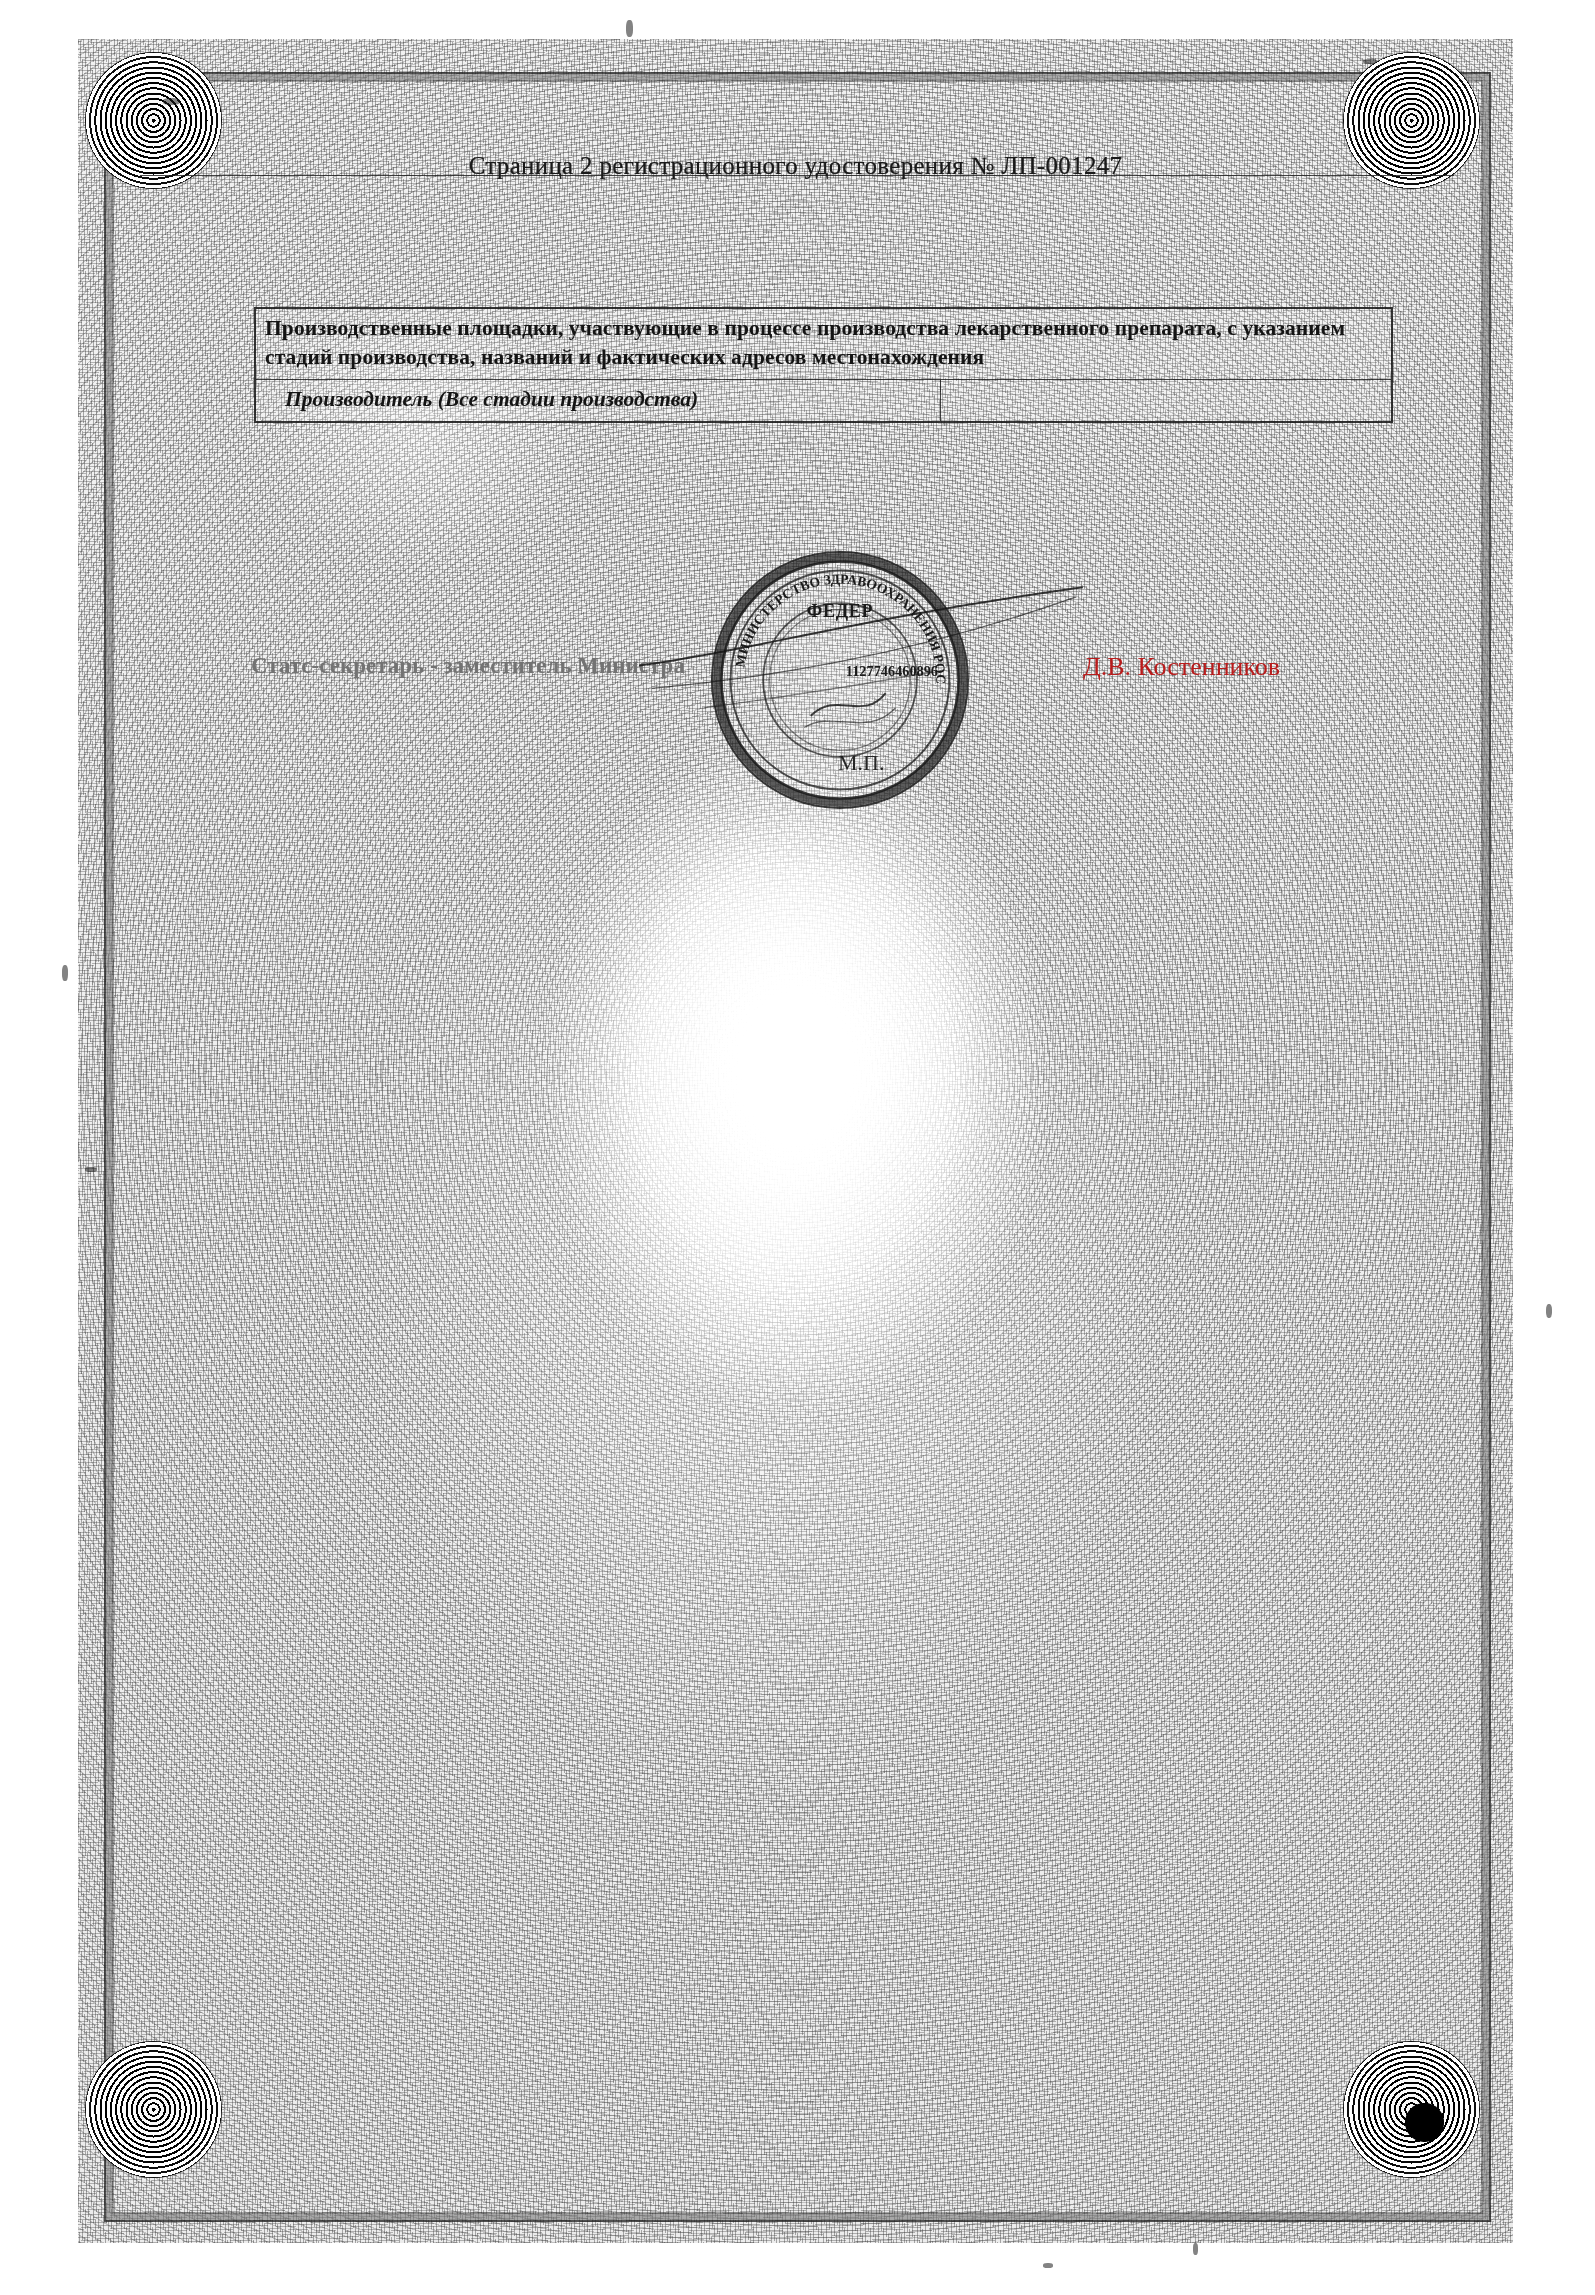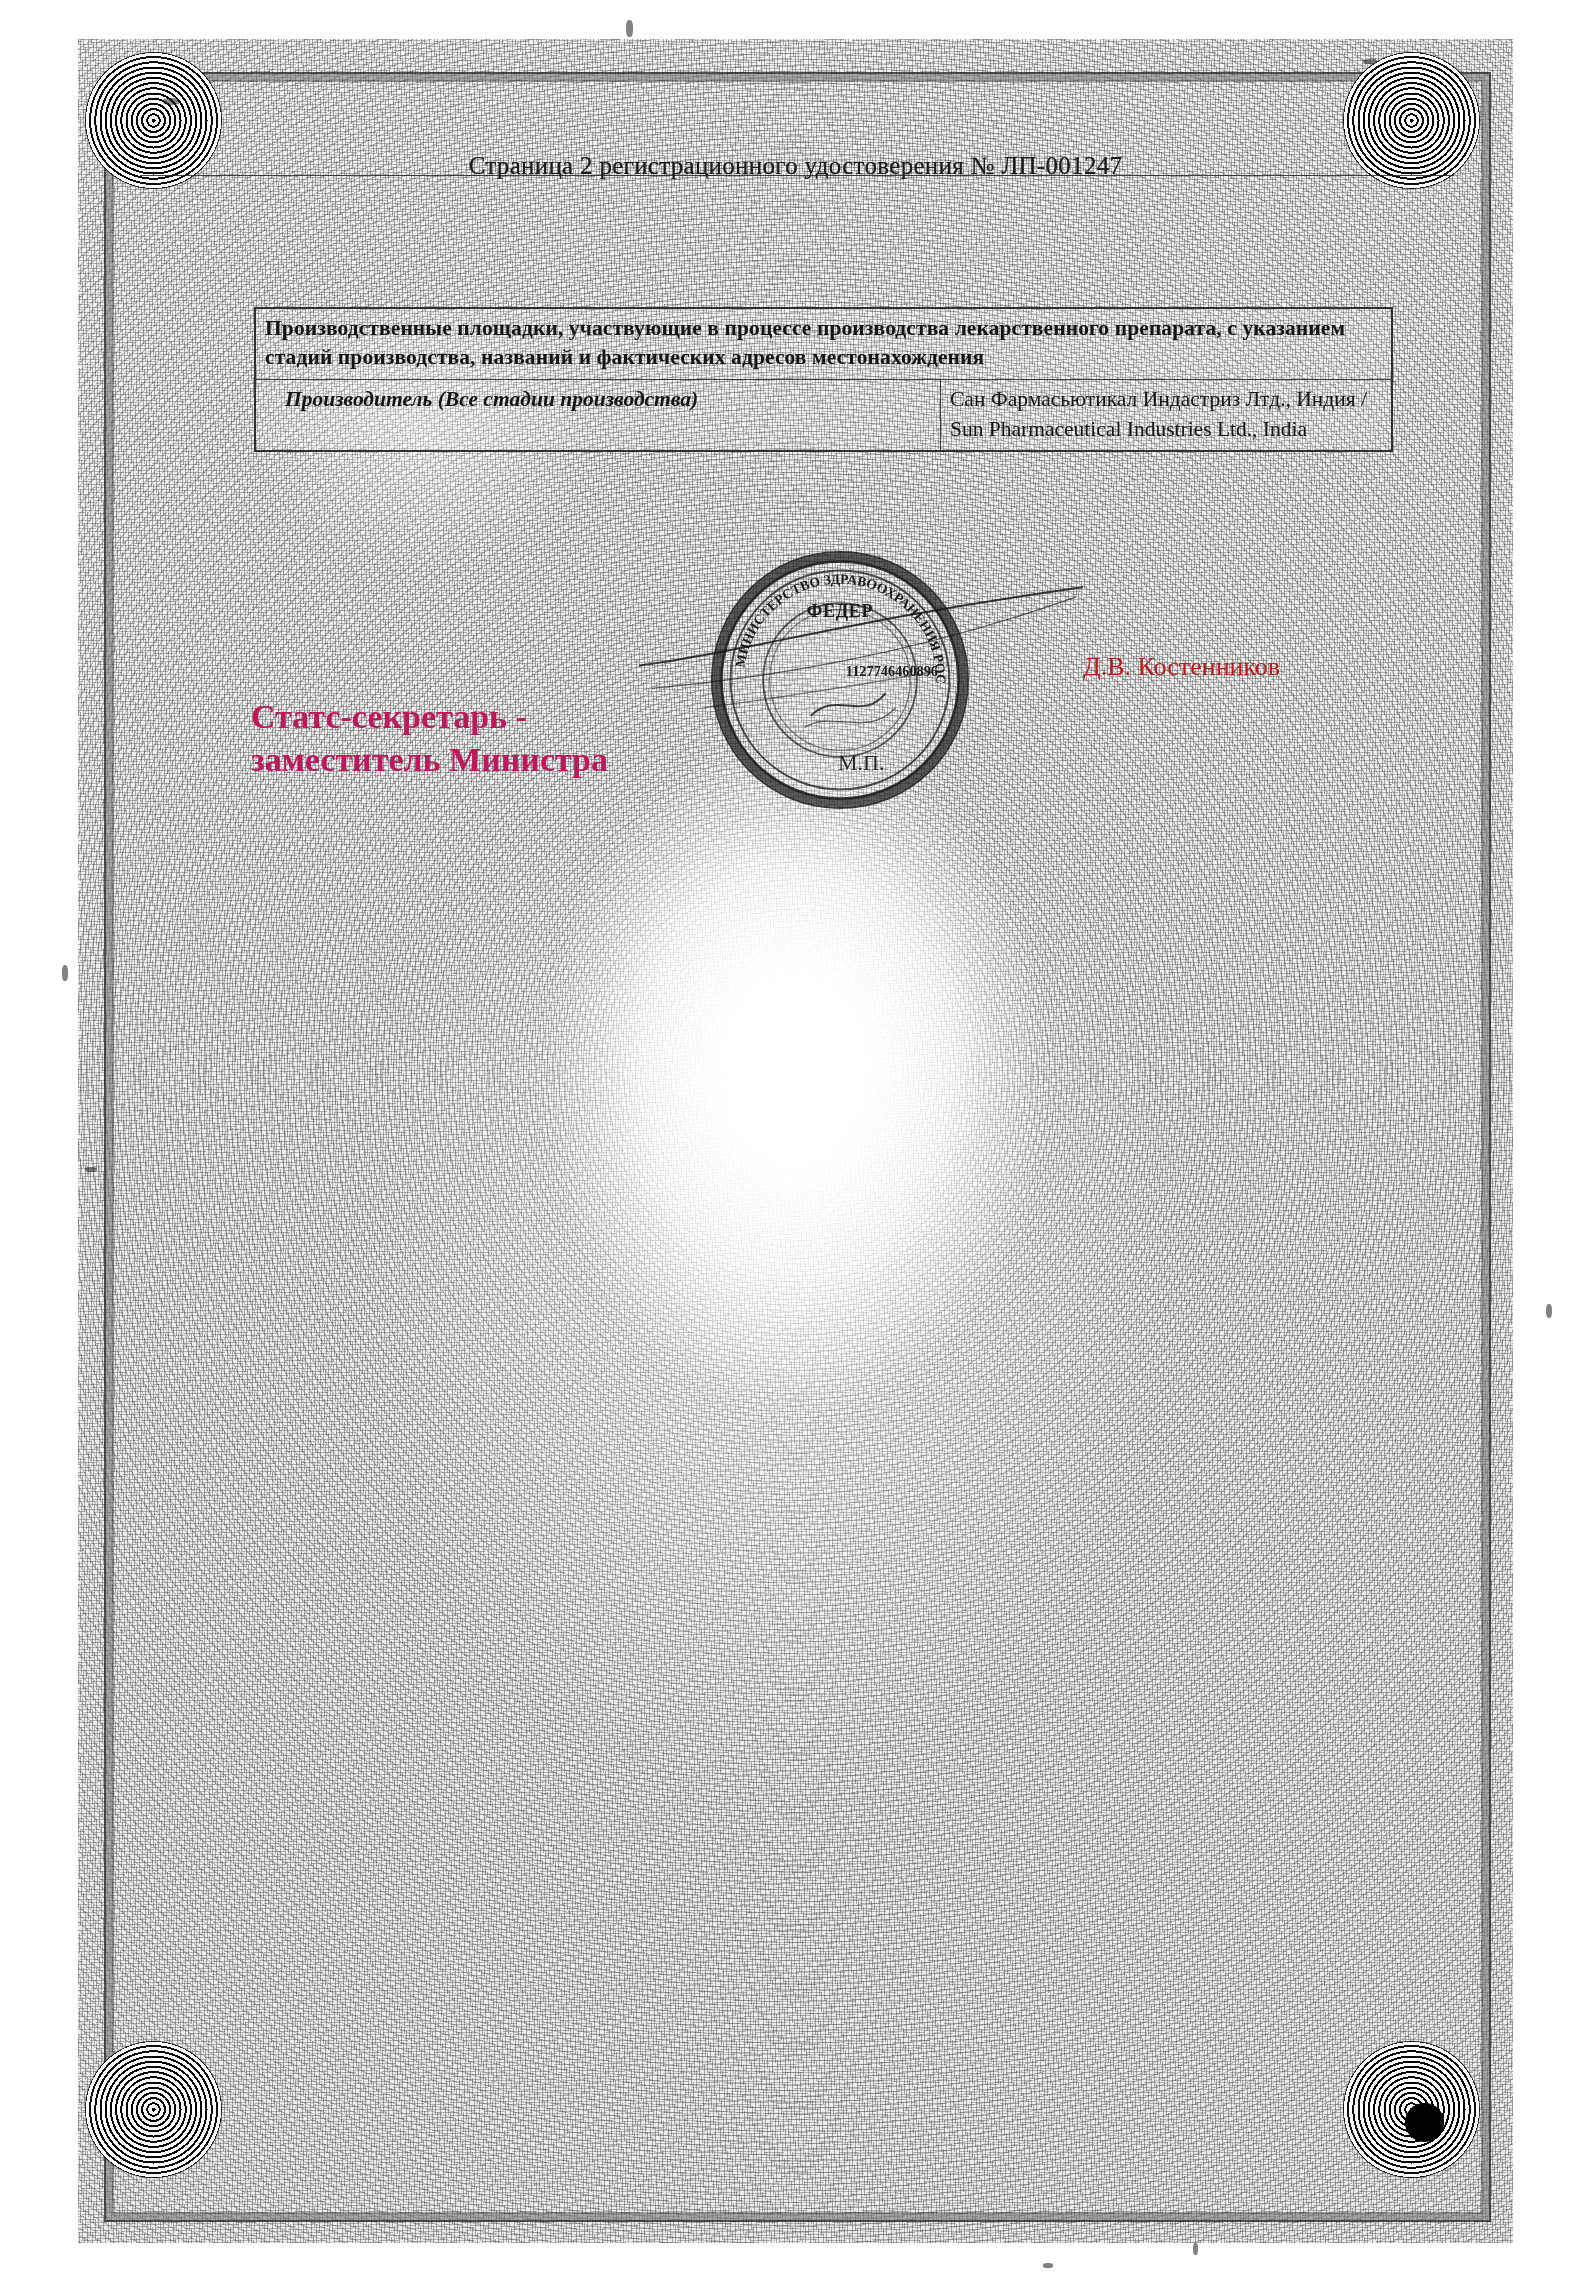--- a/index.html
+++ b/index.html
@@ -122,25 +122,24 @@
   }
   .cell-right { flex: 1; }
   .cell-addr { width: 100%; }
 
   
   #sig-title {
     position: absolute;
     left: 251px;
     top: 652px;
     width: 456px;
-    font-size: 34px;
+    font-size: 23px;
     font-weight: 700;
     line-height: 1.25;
-    color: #be185d;
-    margin-top: 44px;
+    color: #737373;
   }
   #sig-name {
     position: absolute;
     left: 1083px;
     top: 652px;
     font-size: 26px;
     font-weight: 400;
     color: #b91c1c;
     white-space: nowrap;
   }
@@ -219,21 +218,20 @@
 
   <div id="header-line">Страница 2 регистрационного удостоверения № ЛП-001247</div>
   <div id="header-rule"></div>
 
   <div id="mfg-table">
     <div class="trow">
       <div class="tcell cell-wide">Производственные площадки, участвующие в процессе производства лекарственного препарата, с указанием стадий производства, названий и фактических адресов местонахождения</div>
     </div>
     <div class="trow">
       <div class="tcell cell-left">Производитель (Все стадии производства)</div>
-      <div class="tcell cell-right">Сан Фармасьютикал Индастриз Лтд., Индия / Sun Pharmaceutical Industries Ltd., India</div>
     </div>
   </div>
 
   <div id="sig-title">Статс-секретарь - заместитель Министра</div>
   <div id="sig-name">Д.В. Костенников</div>
   <div id="mp-mark">М.П.</div>
 
   <div id="stamp">
     <svg width="254" height="254" viewBox="0 0 390 390">
       <circle cx="195" cy="195" r="182" fill="none" stroke="rgba(25,25,25,0.85)" stroke-width="4"></circle>

